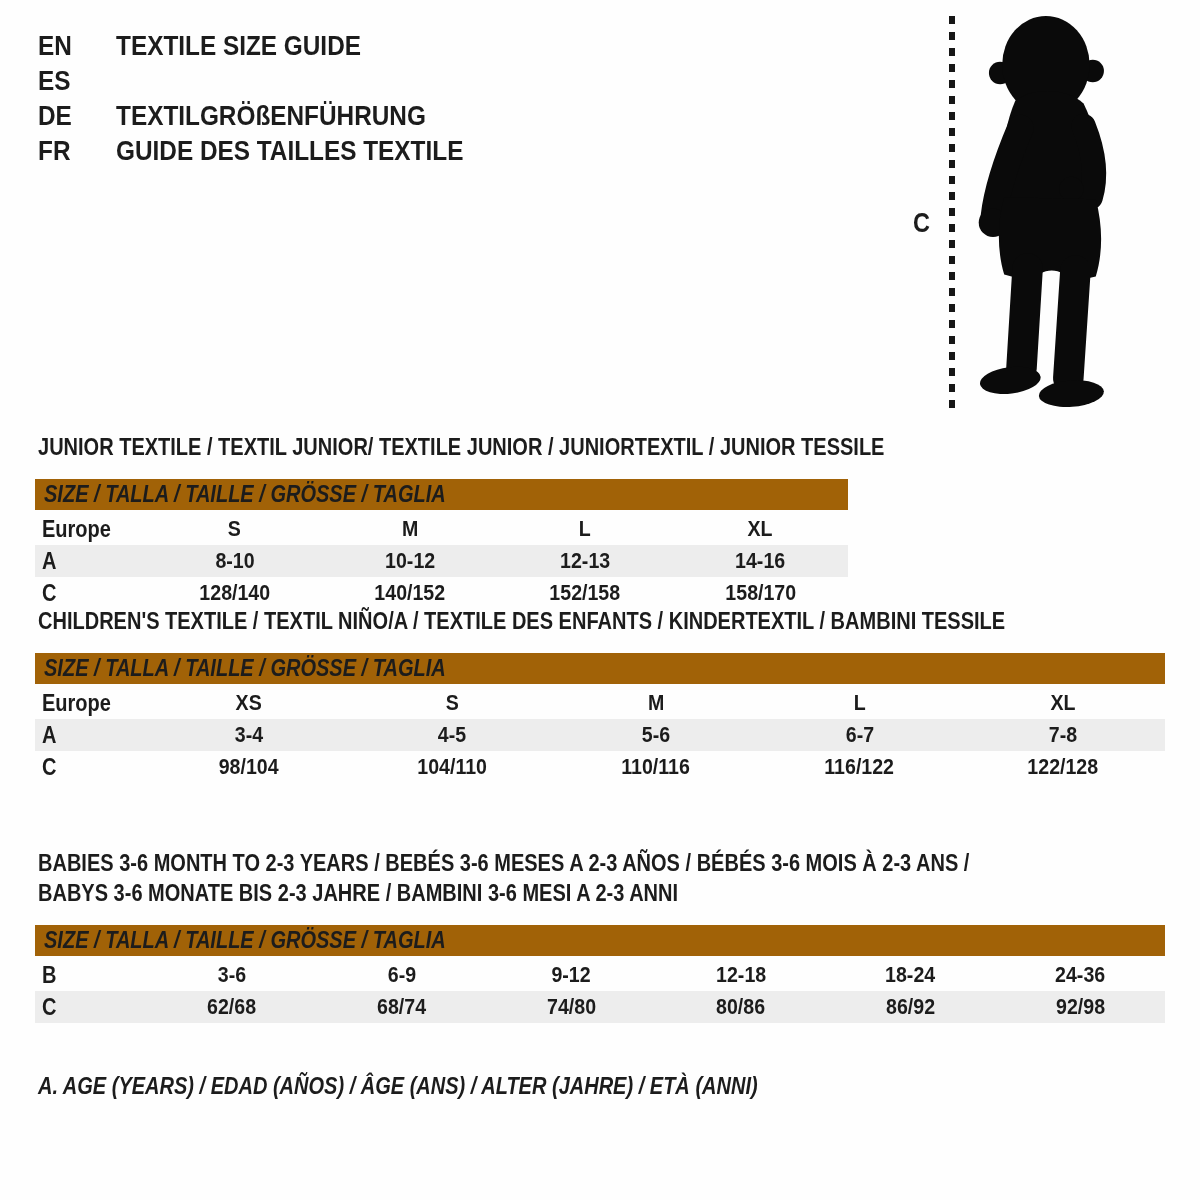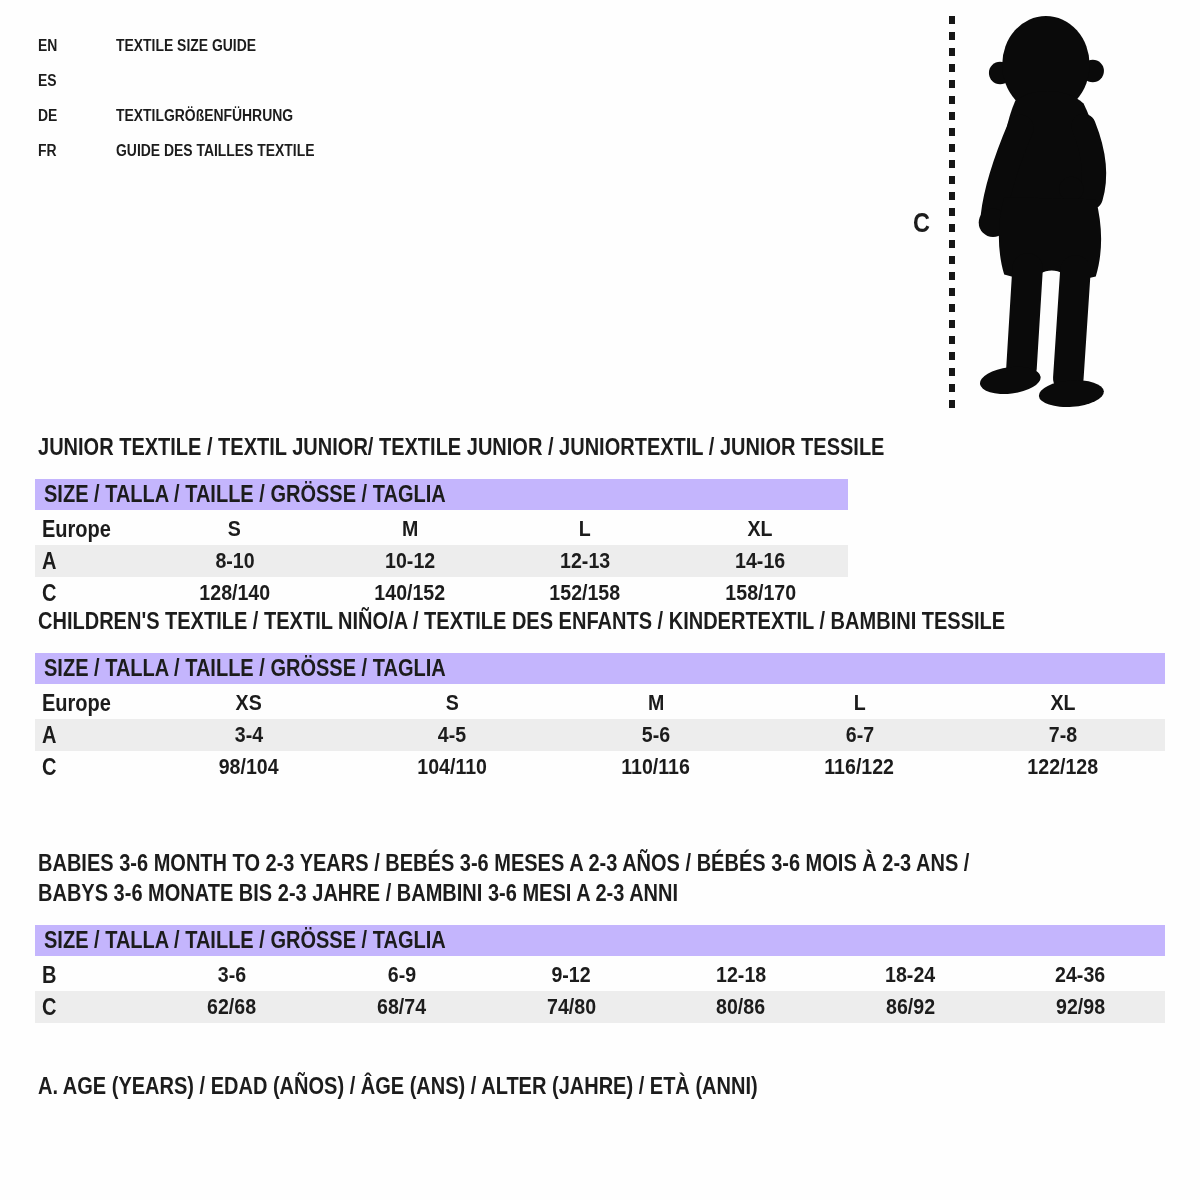--- a/index.html
+++ b/index.html
@@ -12,50 +12,50 @@
     overflow: hidden;
   }
   .sheet { position: relative; width: 1200px; height: 1200px; background:#fefefe; }
 
   
   .cond   { display: inline-block; transform: scaleX(0.87); transform-origin: 0 50%; white-space: nowrap; }
   .cond-c { display: inline-block; transform: scaleX(0.89); transform-origin: 50% 50%; white-space: nowrap; }
 
   
   .langs { position: absolute; left: 38px; top: 28px; }
-  .lang-row { display: flex; line-height: 35px; font-size: 16px; }
+  .lang-row { display: flex; line-height: 35px; font-size: 28px; }
   .lang-code { width: 78px; flex: 0 0 78px; }
 
   
   .figure { position: absolute; left: 905px; top: 8px; width: 280px; height: 415px; }
   .dash-line {
     position: absolute; left: 44px; top: 8px; width: 6px; height: 400px;
     background: repeating-linear-gradient(to bottom, #161616 0px, #161616 8px, transparent 8px, transparent 16px);
   }
   .c-label { position: absolute; left: 8px; top: 200px; font-size: 27px; }
   .figure svg { position: absolute; left: 62px; top: 6px; }
 
   
   .size-section { position: absolute; left: 35px; }
   .sec-junior   { top: 432px; width: 813px; }
   .sec-children { top: 606px; width: 1130px; }
   .sec-babies   { top: 848px; width: 1130px; }
   .section-title { font-size: 23px; line-height: 30px; padding-left: 3px; text-decoration: underline; }
   .size-bar {
-    margin-top: 17px; height: 31px; background: #c4b5fd;
+    margin-top: 17px; height: 31px; background: #a16207;
     display: flex; align-items: center; padding-left: 9px; box-sizing: border-box;
-    font-size: 23px; margin-bottom: 3px;
+    font-size: 23px; margin-bottom: 3px; font-style: italic;
   }
   table.size-table { width: 100%; border-collapse: collapse; table-layout: fixed; }
   table.size-table td { height: 32px; text-align: center; font-size: 22px; vertical-align: middle; padding: 0; text-decoration: underline; }
   table.size-table td.row-label { width: 105px; text-align: left; padding-left: 7px; font-size: 23px; }
   table.size-table tr.shaded { background: #ededed; }
 
   
-  .legend { position: absolute; left: 38px; top: 1068px; }
+  .legend { position: absolute; left: 38px; top: 1068px; font-style: italic; }
   .legend-line { font-size: 23px; line-height: 37px; }
 </style>
 </head>
 <body>
 
 <div class="sheet">
 
   <div class="langs">
     <div class="lang-row">
       <span class="lang-code"><span class="cond">EN</span></span>

